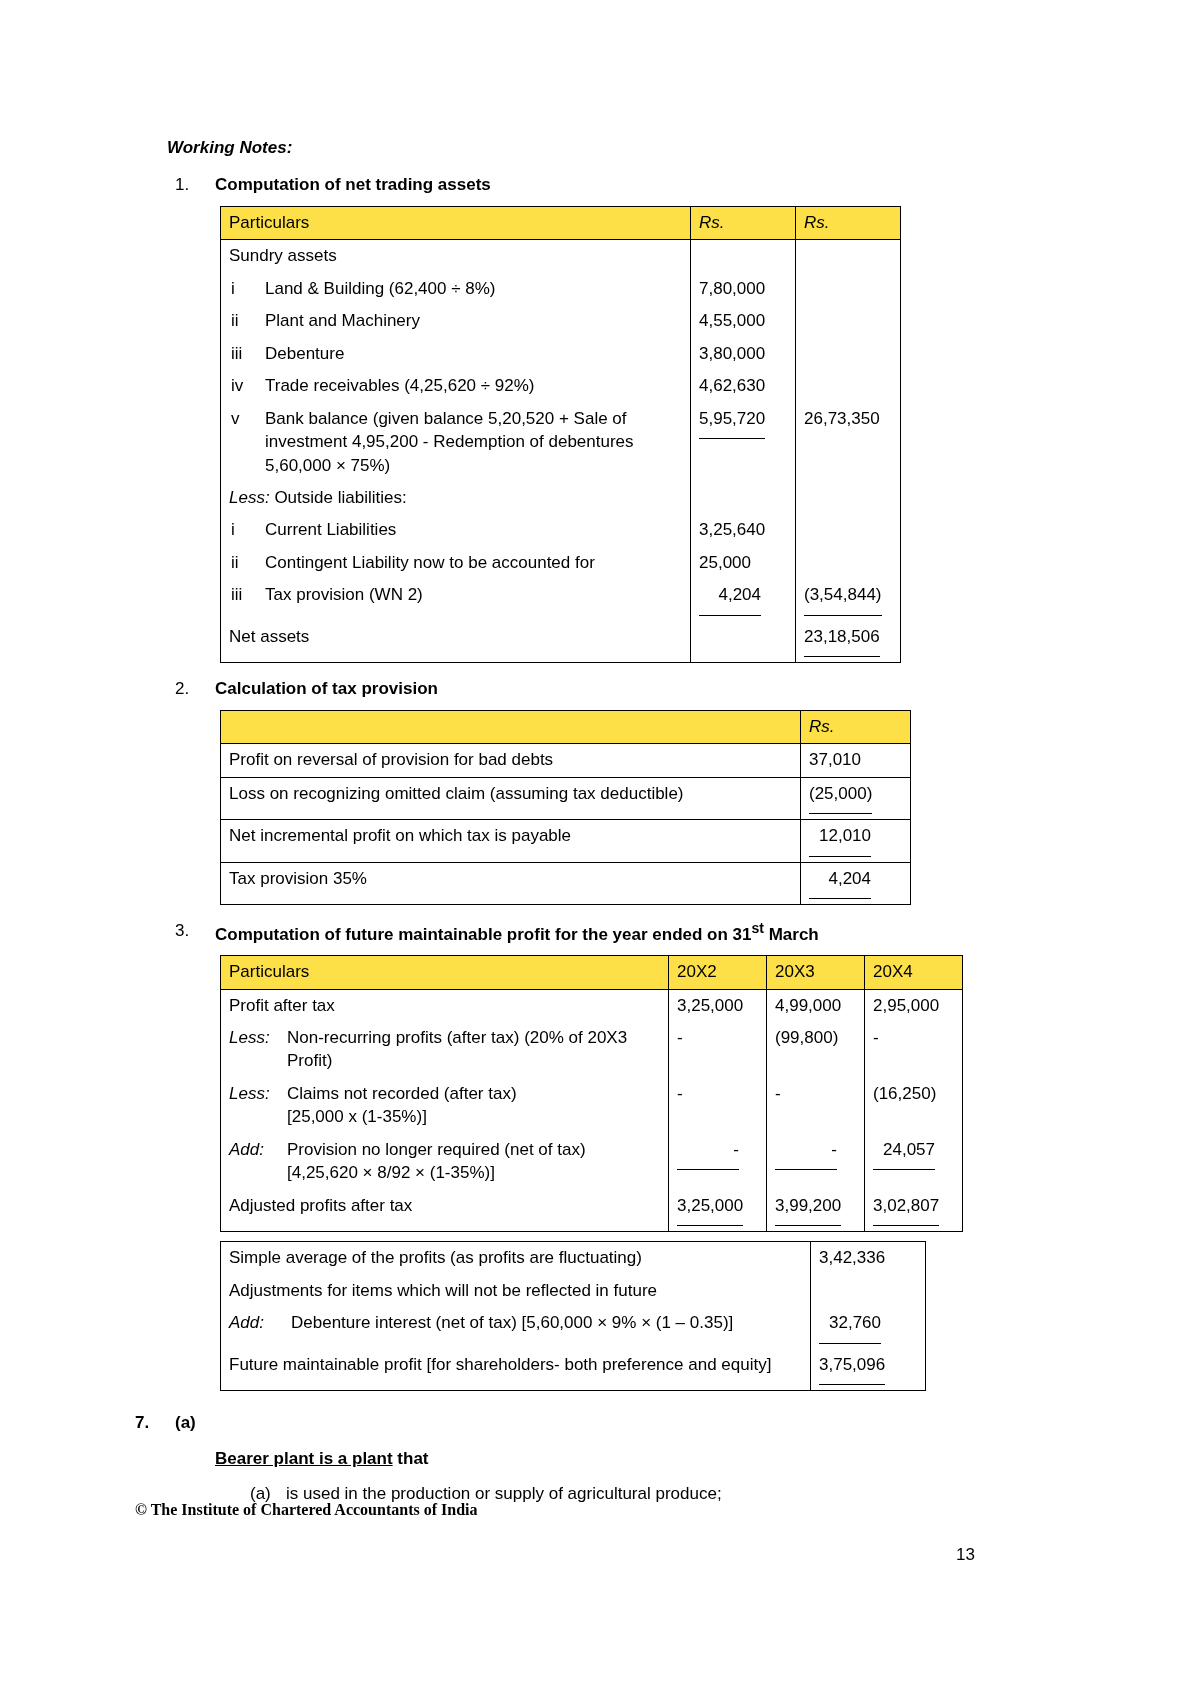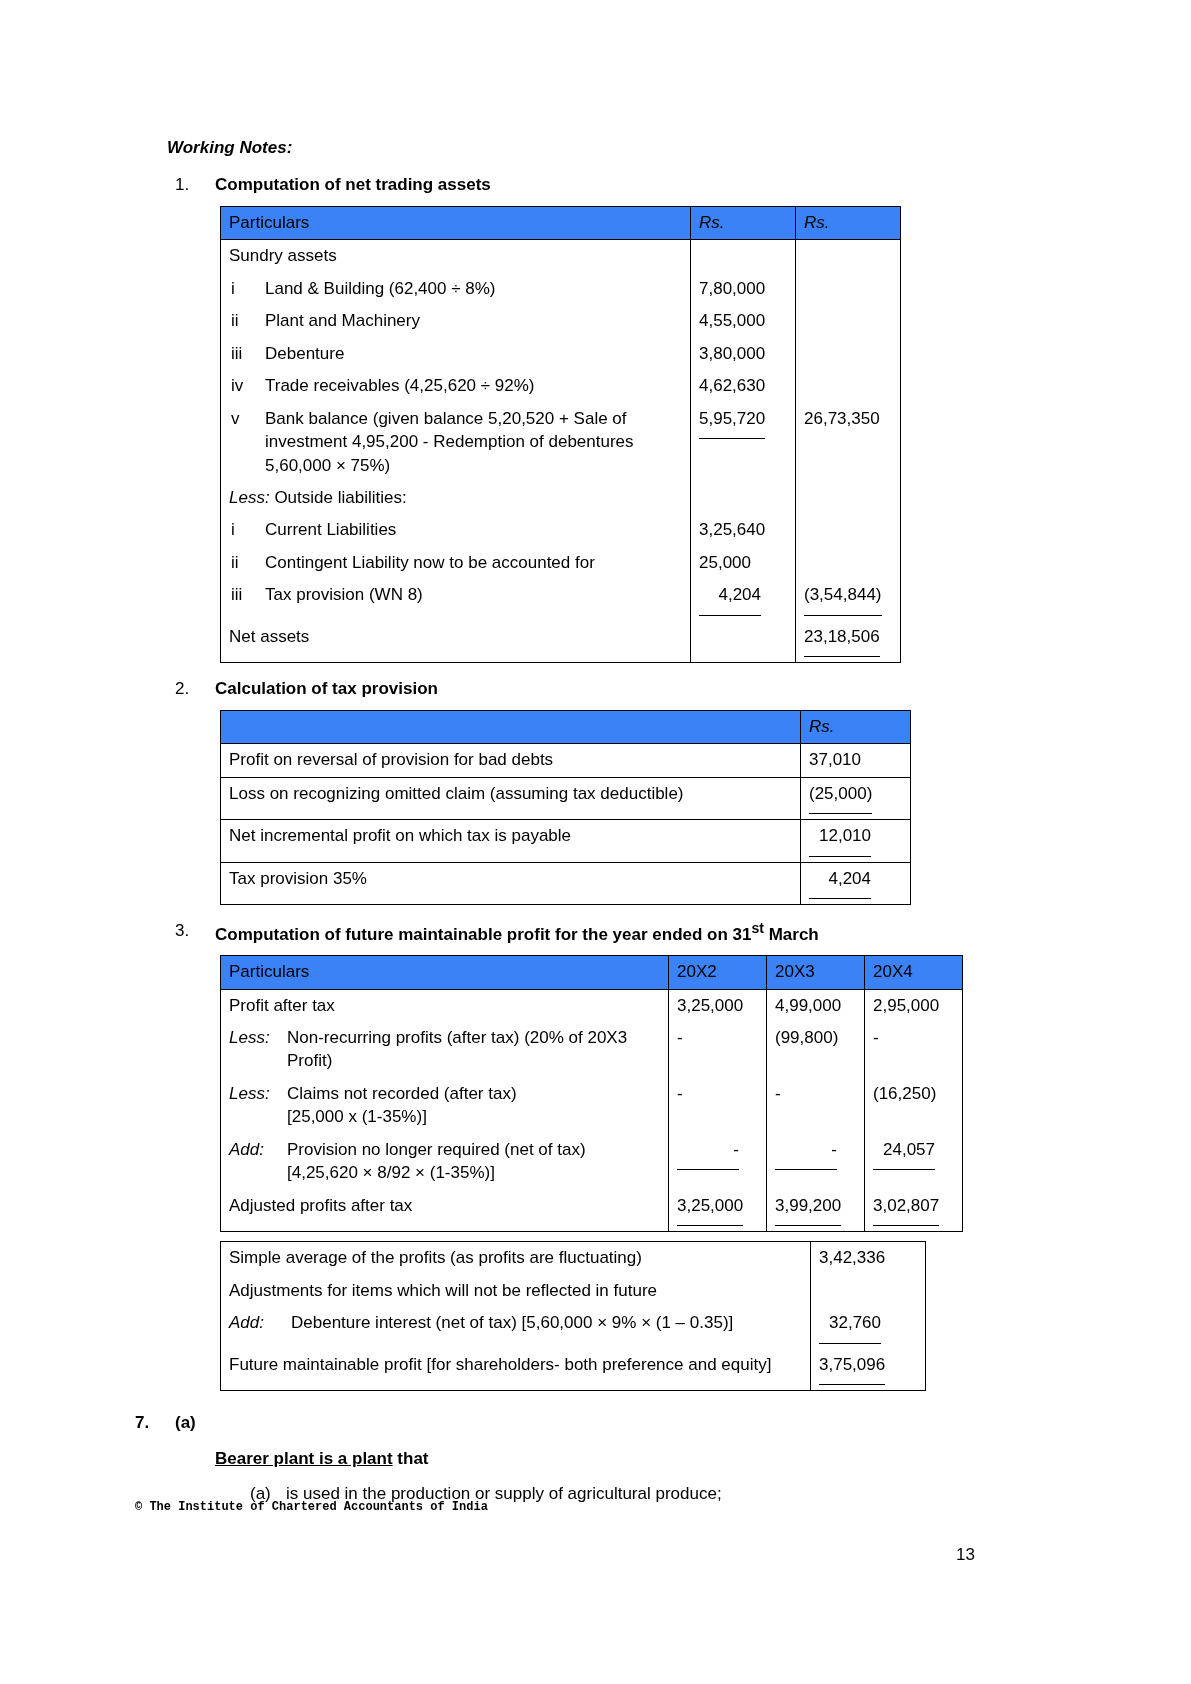--- a/index.html
+++ b/index.html
@@ -17,21 +17,21 @@
   .note-h .nn { width:40px; flex:none; }
   .note-h .nt { font-weight:700; }
   sup { font-size:14px; }
 
   table.tbl { border-collapse:collapse; table-layout:fixed; border:1px solid #000; margin-left:85px; margin-top:9px; }
   .tbl td, .tbl th {
     border-left:1px solid #000; border-right:1px solid #000;
     padding:4px 8px 5px; vertical-align:top; text-align:left;
     font-weight:400; line-height:1.38;
   }
-  .tbl th { background:#3b82f6; border-bottom:1px solid #000; border-top:1px solid #000; }
+  .tbl th { background:#fde047; border-bottom:1px solid #000; border-top:1px solid #000; }
   .grid td { border:1px solid #000; }
   .num-cell { text-align:right; }
   .rs { font-style:italic; }
   .it { font-style:italic; }
   .hang  { position:relative; padding-left:44px !important; }
   .hang .rn { position:absolute; left:10px; top:4px; }
   .hang3 { position:relative; padding-left:66px !important; }
   .hang4 { position:relative; padding-left:70px !important; }
   .prefix { position:absolute; left:8px; top:4px; font-style:italic; }
   .vb { vertical-align:bottom; }
@@ -42,21 +42,21 @@
 
   .sec7 { display:flex; margin-top:20px; font-weight:700; }
   .sec7 .n1 { width:40px; flex:none; }
   .sec7 .n2 { width:40px; flex:none; }
   .bearer { margin-left:80px; margin-top:13px; font-weight:700; }
   .bearer-ul { text-decoration:underline;text-align:right; }
   .item-a { display:flex; margin-left:115px; margin-top:11px; }
   .item-a .n { width:36px; flex:none; }
 
   .page-num { text-align:right; margin-top:38px; font-weight:400; }
-  .footer { position:absolute; left:135px; top:1499px; font-family:Liberation Mono, monospace; font-weight:700; font-size:12px; }
+  .footer { position:absolute; left:135px; top:1499px; font-family:Liberation Serif, serif; font-weight:700; font-size:16px; }
 </style>
 </head>
 <body>
 
 <div class="content">
 
   <div class="working-notes">Working Notes:</div>
 
   <div class="note-h">
     <span class="nn">1.</span>
@@ -114,21 +114,21 @@
       <td class="hang"><span class="rn">i</span><span>Current Liabilities</span></td>
       <td class="num-cell"><span>3,25,640</span></td>
       <td class="num-cell"><span></span></td>
     </tr>
     <tr>
       <td class="hang"><span class="rn">ii</span><span>Contingent Liability now to be accounted for</span></td>
       <td class="num-cell"><span>25,000</span></td>
       <td class="num-cell"><span></span></td>
     </tr>
     <tr>
-      <td class="hang"><span class="rn">iii</span><span>Tax provision (WN 8)</span></td>
+      <td class="hang"><span class="rn">iii</span><span>Tax provision (WN 2)</span></td>
       <td class="num-cell"><span class="u">4,204</span></td>
       <td class="num-cell"><span class="u">(3,54,844)</span></td>
     </tr>
     <tr>
       <td>Net assets</td>
       <td class="num-cell"><span></span></td>
       <td class="num-cell"><span class="u">23,18,506</span></td>
     </tr>
   </tbody>
     </table>

